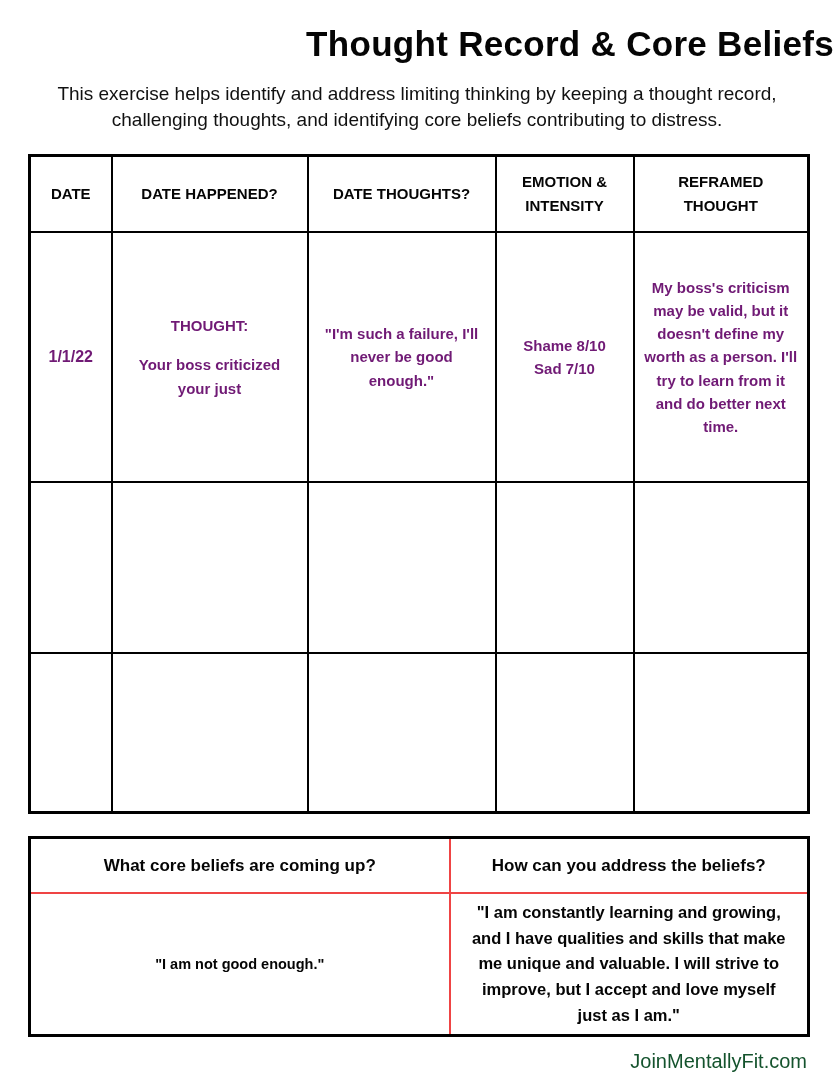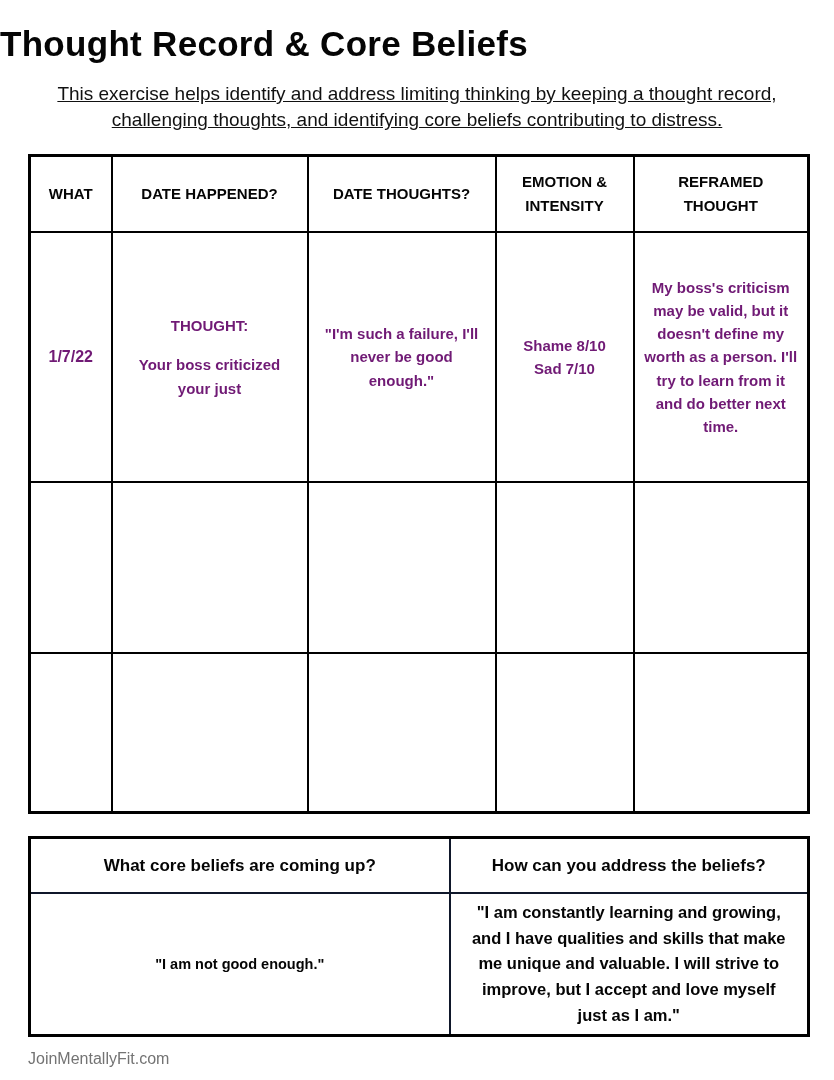--- a/index.html
+++ b/index.html
@@ -15,35 +15,34 @@
     color: #000000;
     overflow: hidden;
   }
   .page {
     position: relative;
     width: 834px;
     height: 1080px;
   }
   .title {
     margin: 24px 0 0 0;
-    text-align: left;
+    text-align: right;
     font-size: 35px;
     font-weight: 800;
     letter-spacing: 0.3px;
     color: #050505;
   }
   .subtitle {
     margin: 17px auto 0 auto;
     width: 800px;
     text-align: center;
     font-size: 19px;
     line-height: 1.38;
     color: #111111;
     font-weight: 400;
-    text-decoration: underline;
   }
   table {
     border-collapse: collapse;
     table-layout: fixed;
     margin-left: 28px;
     background: #ffffff;
   }
   .main-table {
     margin-top: 21px;
     width: 779px;
@@ -77,21 +76,21 @@
   }
   .prewrap { white-space: pre-line; }
   .thoughts-cell { padding: 0 8px; }
   .reframed-cell { padding: 0 6px; }
   .beliefs-table {
     margin-top: 22px;
     width: 779px;
     border: 3px solid #000000;
   }
   .beliefs-table th, .beliefs-table td {
-    border: 2px solid #0f172a;
+    border: 2px solid #ef4444;
     text-align: center;
     vertical-align: middle;
   }
   .beliefs-table th {
     height: 55px;
     font-size: 17px;
     font-weight: 700;
     color: #050505;
   }
   .beliefs-table .content-row { height: 143px; }
@@ -103,24 +102,24 @@
   .belief-right {
     font-size: 16.5px;
     font-weight: 700;
     line-height: 1.55;
     color: #050505;
     padding: 0 16px;
   }
   .footer {
     width: 779px;
     margin: 13px 0 0 28px;
-    text-align: left;
-    font-size: 16px;
+    text-align: right;
+    font-size: 20px;
     font-weight: 400;
-    color: #737373;
+    color: #14532d;
   }
 </style>
 </head>
 <body>
 
 <div class="page">
 
   <h1 class="title">Thought Record &amp; Core Beliefs</h1>
 
   <p class="subtitle">This exercise helps identify and address limiting thinking by keeping a thought record, challenging thoughts, and identifying core beliefs contributing to distress.</p>
@@ -128,29 +127,29 @@
   <table class="main-table">
     <colgroup>
       <col style="width:82px">
       <col style="width:196px">
       <col style="width:188px">
       <col style="width:138px">
       <col style="width:175px">
     </colgroup>
     <tbody>
         <tr class="header-row">
-      <th>WHAT</th>
+      <th>DATE</th>
       <th>DATE HAPPENED?</th>
       <th>DATE THOUGHTS?</th>
       <th>EMOTION &amp; INTENSITY</th>
       <th>REFRAMED THOUGHT</th>
     </tr>
     <tr class="row-1">
       <td class="date-cell">
-        <div class="cell-text">1/7/22</div>
+        <div class="cell-text">1/1/22</div>
       </td>
       <td>
         <div class="cell-text example-label">THOUGHT:</div>
         <div class="cell-text">Your boss criticized your just</div>
       </td>
       <td class="thoughts-cell">
         <div class="cell-text">"I'm such a failure, I'll never be good enough."</div>
       </td>
       <td>
         <div class="cell-text prewrap">Shame 8/10

